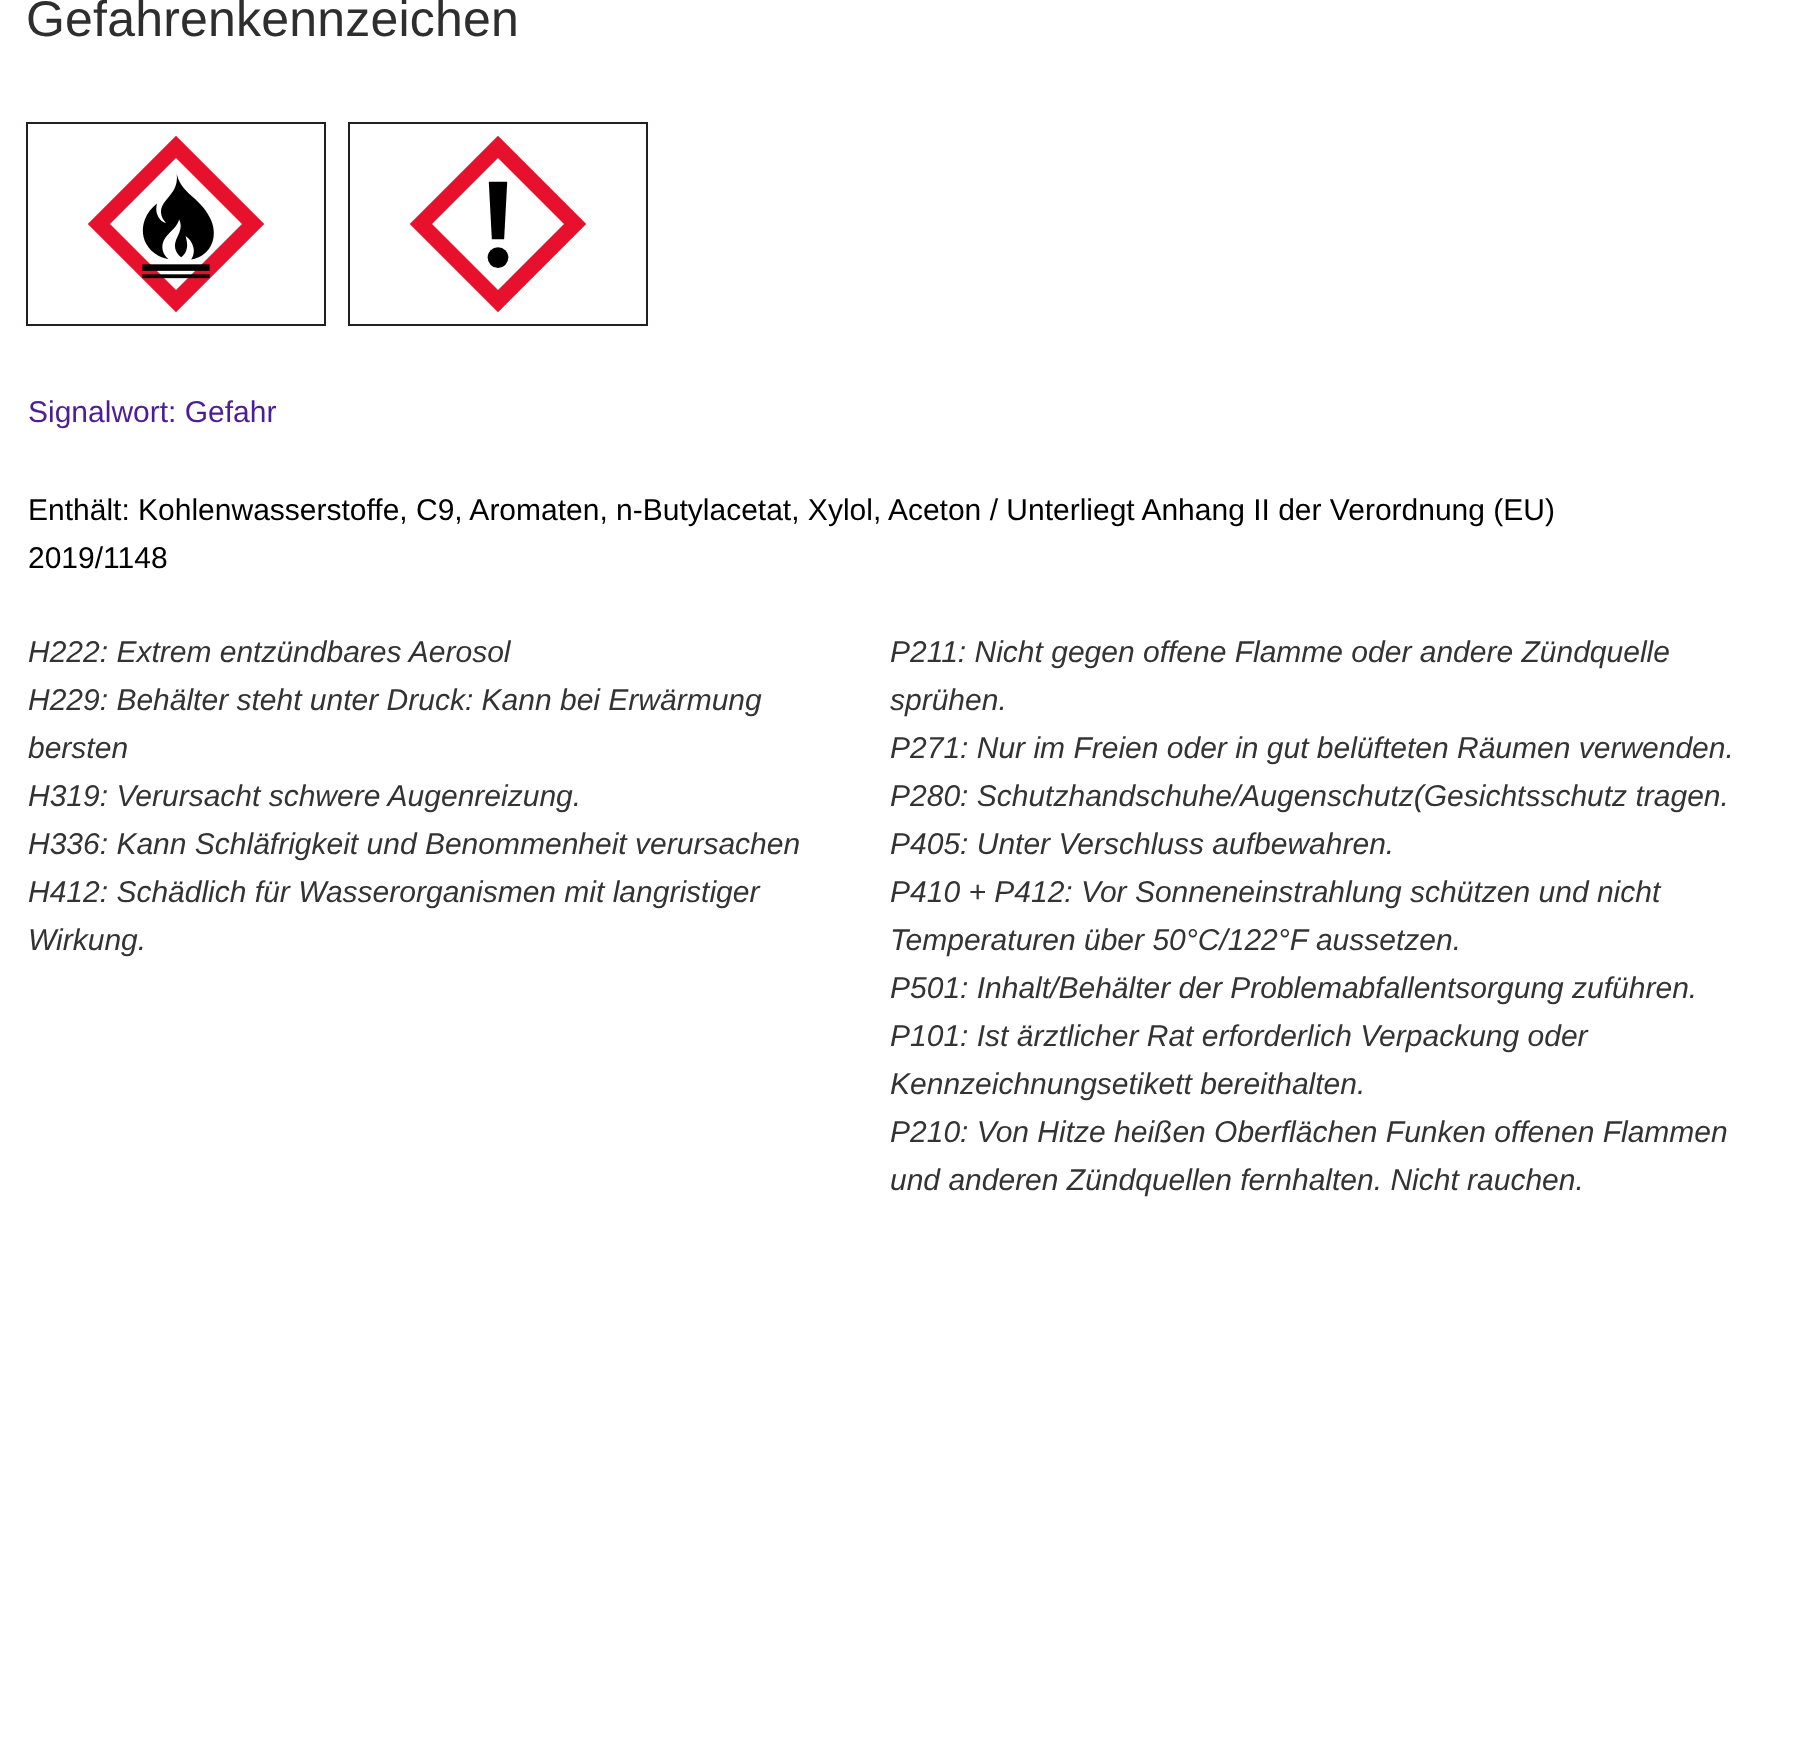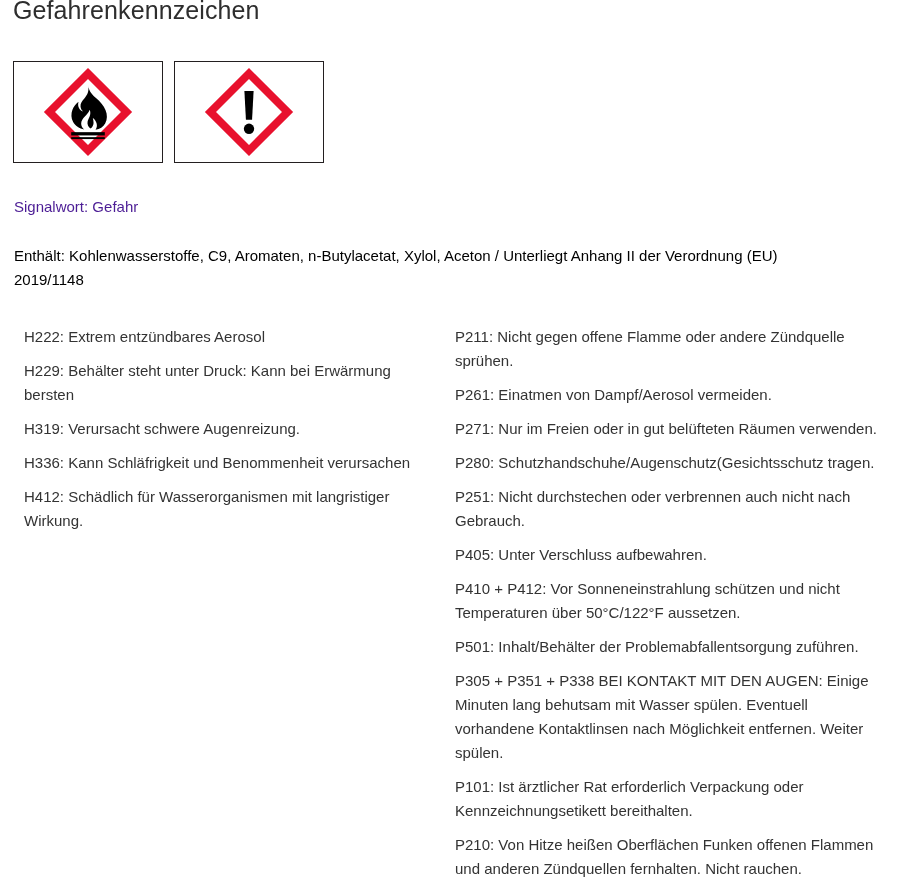--- a/index.html
+++ b/index.html
@@ -95,23 +95,24 @@
   }
   .col-h {
     left: 14px;
     width: 420px;
   }
   .col-p {
     left: 445px;
     width: 448px;
   }
   .stmt {
-    margin: 10px;
+    margin: 0;
     padding: 0;
     text-align: left;
+    font-style: italic;
   }
 </style>
 </head>
 <body>
 
 <div class="page">
 
   <div class="section-title">Gefahrenkennzeichen</div>
 
   <div class="pictogram-row">
@@ -176,27 +177,24 @@
     <div class="col col-h">
       <p class="stmt">H222: Extrem entzündbares Aerosol</p>
       <p class="stmt">H229: Behälter steht unter Druck: Kann bei Erwärmung bersten</p>
       <p class="stmt">H319: Verursacht schwere Augenreizung.</p>
       <p class="stmt">H336: Kann Schläfrigkeit und Benommenheit verursachen</p>
       <p class="stmt">H412: Schädlich für Wasserorganismen mit langristiger Wirkung.</p>
     </div>
 
     <div class="col col-p">
       <p class="stmt">P211: Nicht gegen offene Flamme oder andere Zündquelle sprühen.</p>
-      <p class="stmt">P261: Einatmen von Dampf/Aerosol vermeiden.</p>
       <p class="stmt">P271: Nur im Freien oder in gut belüfteten Räumen verwenden.</p>
       <p class="stmt">P280: Schutzhandschuhe/Augenschutz(Gesichtsschutz tragen.</p>
-      <p class="stmt">P251: Nicht durchstechen oder verbrennen auch nicht nach Gebrauch.</p>
       <p class="stmt">P405: Unter Verschluss aufbewahren.</p>
       <p class="stmt">P410 + P412: Vor Sonneneinstrahlung schützen und nicht Temperaturen über 50°C/122°F aussetzen.</p>
       <p class="stmt">P501: Inhalt/Behälter der Problemabfallentsorgung zuführen.</p>
-      <p class="stmt">P305 + P351 + P338 BEI KONTAKT MIT DEN AUGEN: Einige Minuten lang behutsam mit Wasser spülen. Eventuell vorhandene Kontaktlinsen nach Möglichkeit entfernen. Weiter spülen.</p>
       <p class="stmt">P101: Ist ärztlicher Rat erforderlich Verpackung oder Kennzeichnungsetikett bereithalten.</p>
       <p class="stmt">P210: Von Hitze heißen Oberflächen Funken offenen Flammen und anderen Zündquellen fernhalten. Nicht rauchen.</p>
     </div>
 
   </div>
 
 </div>
 
 </body></html>

